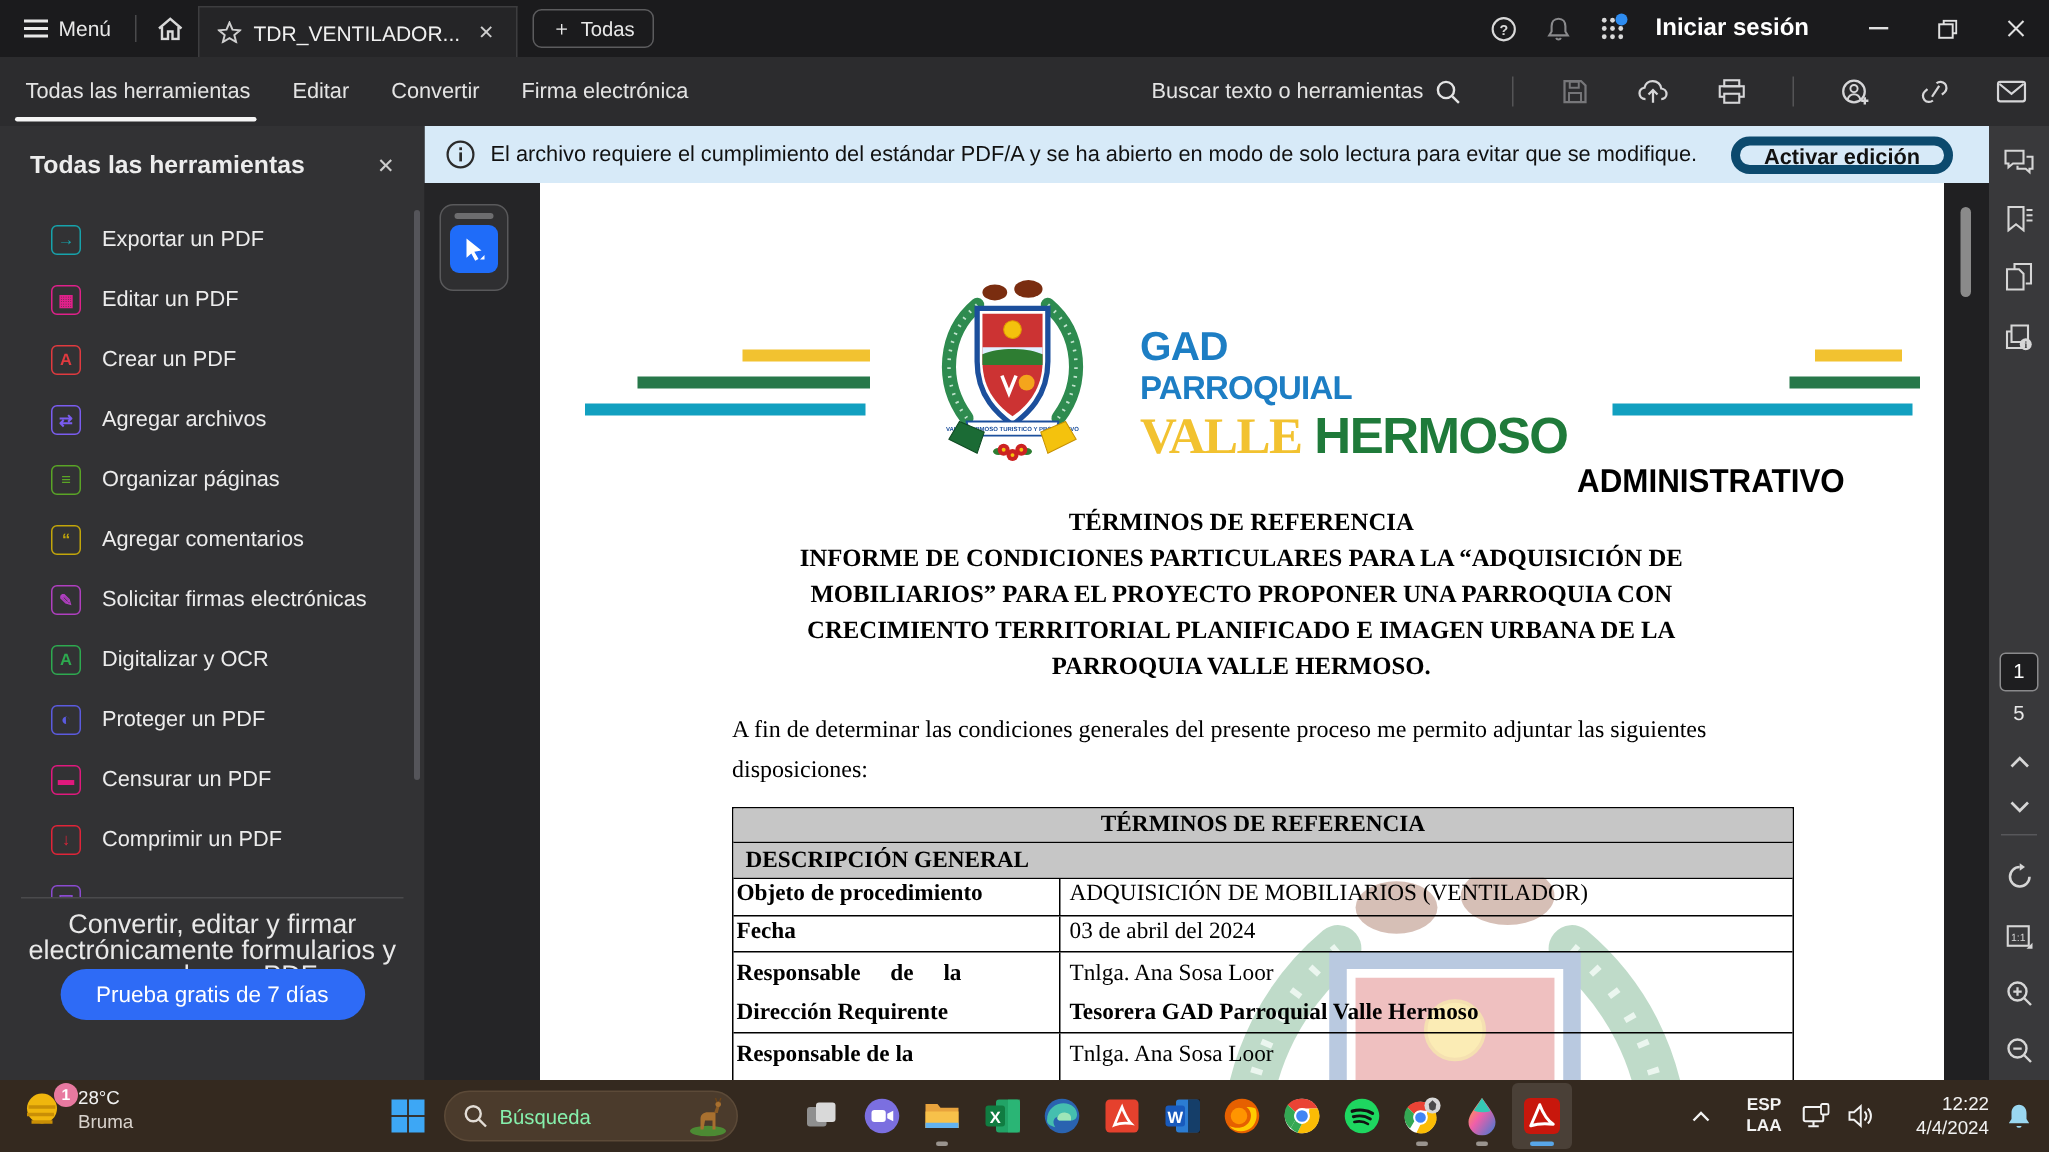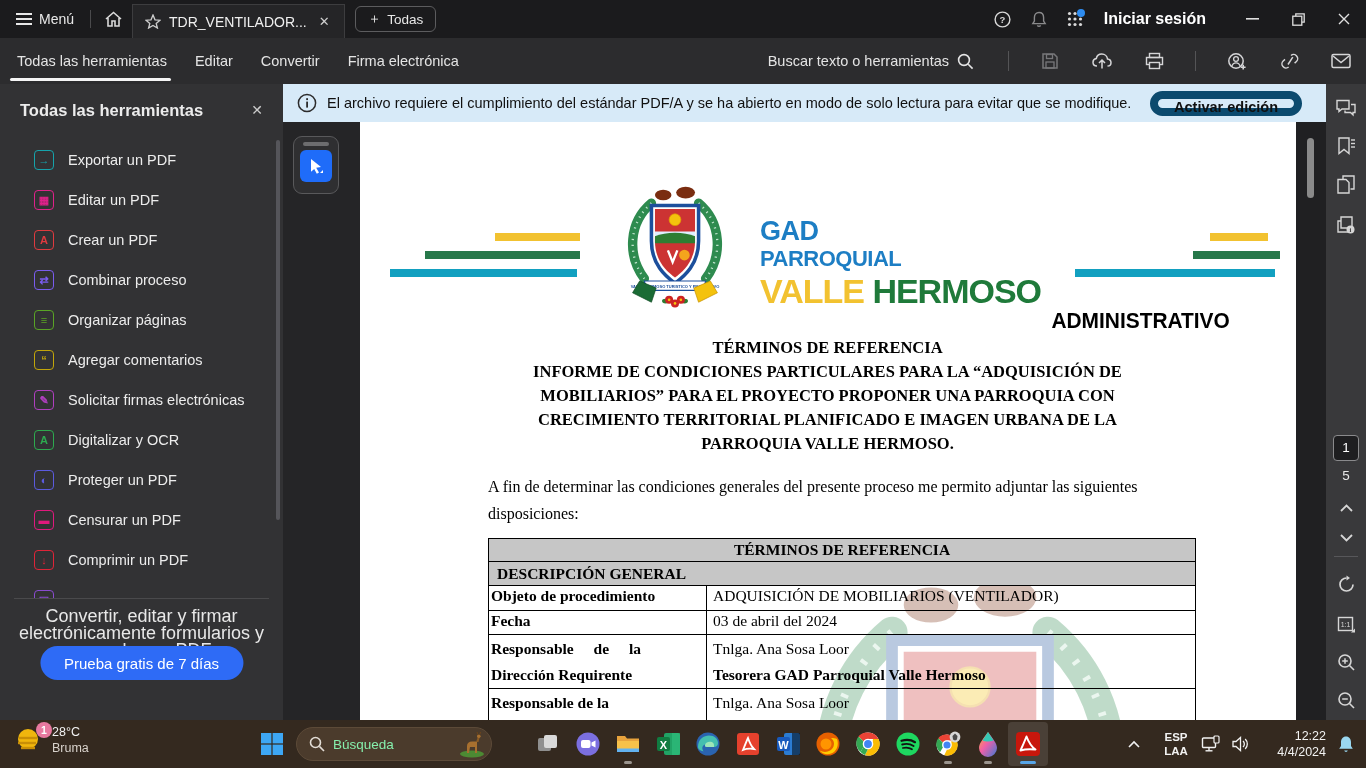--- a/index.html
+++ b/index.html
@@ -47,40 +47,40 @@
   .tool-ico { width:20px; height:20px; border:1.6px solid currentColor; border-radius:4px; display:flex; align-items:center; justify-content:center; font-size:11px; font-weight:bold; flex:none; }
   .panel-scroll { position:absolute; right:3px; top:56px; width:4px; height:380px; background:#55555a; border-radius:2px; }
   .panel-divider { position:absolute; top:514px; left:14px; right:14px; height:1px; background:#4a4a4c; }
   .promo { position:absolute; top:524px; left:16px; right:16px; text-align:center; font-size:18px; line-height:17px; color:#e8e8e8; }
   .trial-btn { position:absolute; top:562px; left:50%; transform:translateX(-50%); background:#2e6bf6; color:#fff; border:none; border-radius:17px; height:34px; padding:0 24px; font-size:15px; font-weight:normal; cursor:pointer; white-space:nowrap; }
 
   
   .centerwrap { flex:1; display:flex; flex-direction:column; min-width:0; }
   .notice { height:38px; background:#d7eaf8; display:flex; align-items:center; padding:0 10px 0 14px; gap:10px; flex:none; }
   .notice-text { font-size:14.5px; color:#111; flex:1; }
-  .notice-btn { border:8px solid #0c4a6e; border-radius:16px; height:25px; padding:0 16px; background:transparent; font-size:14.5px; font-weight:bold; color:#111; cursor:pointer; white-space:nowrap; margin-right:14px; }
+  .notice-btn { border:6px solid #0c4a6e; border-radius:16px; height:25px; padding:0 16px; background:transparent; font-size:14.5px; font-weight:bold; color:#111; cursor:pointer; white-space:nowrap; margin-right:14px; }
   .viewrow { flex:1; display:flex; min-height:0; }
   .viewer { flex:1; position:relative; overflow:hidden; background:#252527; }
   .scrollcol { width:30px; background:#202022; position:relative; flex:none; }
   .scroll-thumb { position:absolute; top:16px; left:11px; width:7px; height:60px; background:#8a8a8a; border-radius:4px; }
 
   
   .float-widget { position:absolute; left:10px; top:14px; width:46px; height:58px; background:#2f2f31; border:1px solid #59595b; border-radius:9px; display:flex; flex-direction:column; align-items:center; padding-top:5px; gap:4px; z-index:5; }
   .float-handle { width:26px; height:4px; border-radius:2px; background:#6d6d6f; }
   .float-sel { width:32px; height:32px; background:#1f6cf9; border-radius:6px; display:flex; align-items:center; justify-content:center; cursor:pointer; }
 
   
   .page { position:absolute; left:77px; top:0; width:936px; height:598px; background:#fff; overflow:hidden; font-family:"Liberation Serif", serif; }
   .deco-bar { position:absolute; height:8px; }
   .crest { position:absolute; left:225px; top:60px; width:180px; height:132px; }
   .wordmark { position:absolute; left:400px; top:96px; font-family:"Liberation Sans", sans-serif; font-weight:bold; line-height:1; letter-spacing:-0.5px; }
   .wm-gad { font-size:27px; color:#1d7ec4; }
   .wm-parr { font-size:22px; color:#1d7ec4; margin-top:3px; }
   .wm-vh { font-size:34px; margin-top:4px; letter-spacing:-1px; }
-  .wm-valle { color:#f2c230; } .wm-hermoso { color:#1f7a3a; }
+  .wm-valle { color:#f2c230;font-family:Liberation Serif, serif; } .wm-hermoso { color:#1f7a3a; }
   .dept { position:absolute; right:66px; top:186px; font-family:"Liberation Sans", sans-serif; font-weight:bold; font-size:22px; color:#000; transform:scaleX(.95); transform-origin:right; }
   .doc-title { position:absolute; left:95px; top:214px; width:745px; text-align:center; font-weight:bold; font-size:16.5px; line-height:24px; color:#000; }
   .doc-intro { position:absolute; left:128px; top:351px; width:680px; font-size:16px; line-height:27px; color:#000; }
   .watermark { position:absolute; left:415px; top:440px; width:390px; height:437px; opacity:.3; z-index:1; }
 
   .tbl { position:absolute; left:128px; top:416px; width:708px; border:1.6px solid #000; z-index:2; font-size:15.5px; color:#000; }
   .tr { display:flex; border-top:1.4px solid #000; }
   .tr.noline { border-top:none; }
   .th-full { flex:1; background:#c6c6c6; text-align:center; font-weight:bold; height:22px; line-height:22px; }
   .th-sub { flex:1; background:#c6c6c6; font-weight:bold; height:23px; line-height:23px; padding-left:8px; }
@@ -310,21 +310,21 @@
         <li class="tool-item">
             <span class="tool-ico" style="color: rgb(224, 33, 138);">▦</span>
             <span>Editar un PDF</span>
           </li>
         <li class="tool-item">
             <span class="tool-ico" style="color: rgb(224, 58, 63);">A</span>
             <span>Crear un PDF</span>
           </li>
         <li class="tool-item">
             <span class="tool-ico" style="color: rgb(122, 92, 240);">⇄</span>
-            <span>Combinar proceso</span>
+            <span>Agregar archivos</span>
           </li>
         <li class="tool-item">
             <span class="tool-ico" style="color: rgb(90, 164, 37);">≡</span>
             <span>Organizar páginas</span>
           </li>
         <li class="tool-item">
             <span class="tool-ico" style="color: rgb(194, 166, 10);">“</span>
             <span>Agregar comentarios</span>
           </li>
         <li class="tool-item">

